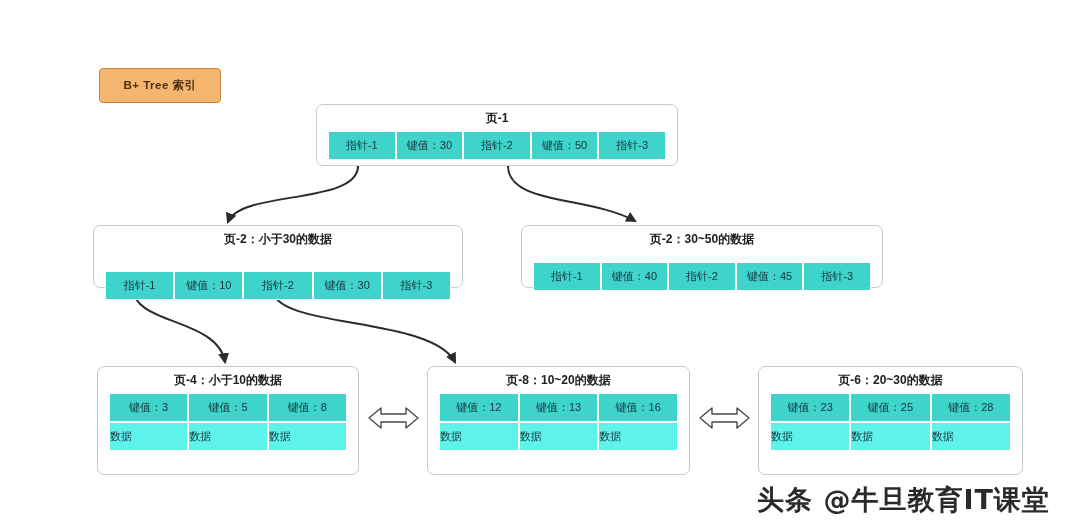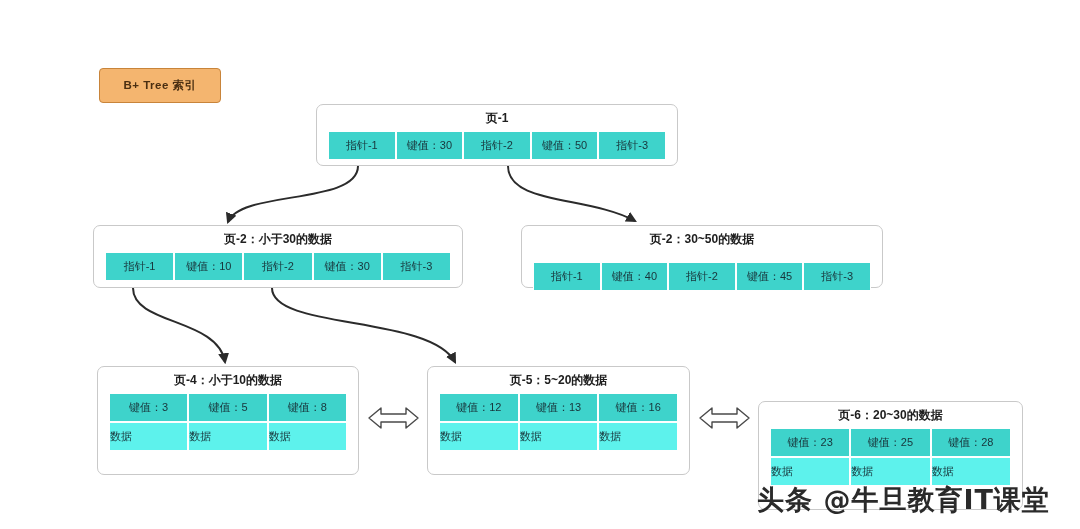--- a/index.html
+++ b/index.html
@@ -47,25 +47,25 @@
     padding:6px 0;box-sizing:border-box;white-space:nowrap;
   }
   .leaf .dcell{
     flex:1 1 0;background:#5df2ec;border:1px solid #ffffff;
     text-align:left;font-size:11px;color:#18343a;
     padding:6px 0;box-sizing:border-box;white-space:nowrap;
   }
 
   
   #node-page1{left:316px;top:104px;width:362px;height:62px;}
-  #node-page2L{left:93px;top:225px;width:370px;height:63px;}
+  #node-page2L{left:93px;top:225px;width:370px;height:63px;gap:19px;}
   #node-page2R{left:521px;top:225px;width:362px;height:63px;gap:10px;}
   #node-page4{left:97px;top:366px;width:262px;height:109px;}
   #node-page5{left:427px;top:366px;width:263px;height:109px;}
-  #node-page6{left:758px;top:366px;width:265px;height:109px;margin-top:35px;}
+  #node-page6{left:758px;top:366px;width:265px;height:109px;}
 
   
   .watermark{
     position:absolute;left:757px;top:482px;
     font-size:27px;font-weight:bold;color:#2a2a2a;
     letter-spacing:1px;white-space:nowrap;
     font-family:"DejaVu Sans","Liberation Sans",sans-serif;
   }
 </style>
 </head>
@@ -146,21 +146,21 @@
       </div>
       <div class="row">
         <div class="dcell">数据</div>
         <div class="dcell">数据</div>
         <div class="dcell">数据</div>
       </div>
     </div>
   </div>
 
   <div class="node leaf" id="node-page5">
-    <div class="node-title">页-5：5~20的数据</div>
+    <div class="node-title">页-8：10~20的数据</div>
     <div class="grid">
       <div class="row">
         <div class="kcell">键值：12</div>
         <div class="kcell">键值：13</div>
         <div class="kcell">键值：16</div>
       </div>
       <div class="row">
         <div class="dcell">数据</div>
         <div class="dcell">数据</div>
         <div class="dcell">数据</div>

